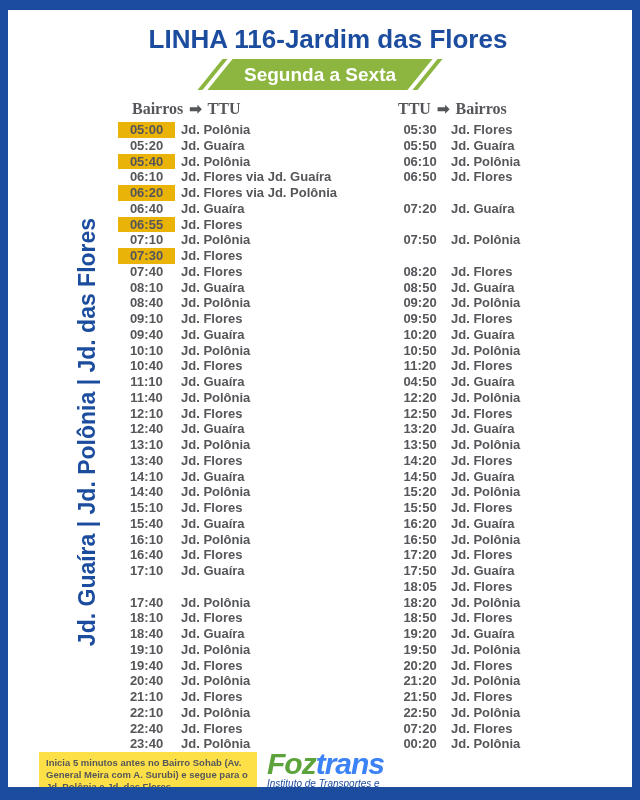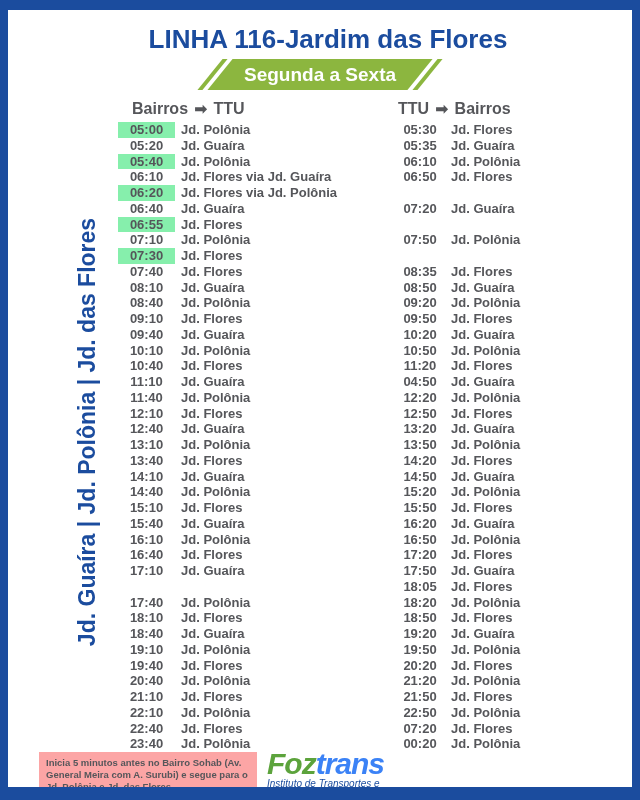--- a/index.html
+++ b/index.html
@@ -25,41 +25,41 @@
     display:block; transform:skewX(39deg); text-align:center;
     line-height:31px; color:#ffffff; font-weight:bold; font-size:19px;
   }
   .route-vertical {
     position:absolute; left:79px; top:422px; white-space:nowrap;
     transform:translate(-50%,-50%) rotate(-90deg);
     font-size:23px; font-weight:bold; color:#1B4C9E;
   }
   .direction-headers {
     position:absolute; top:90px; left:110px; width:516px; height:20px;
-    font-size:16px; font-weight:bold; color:#55565A;
+    font-size:16px; font-weight:bold; color:#55565A;font-family:Liberation Serif, serif;
   }
   .dir-header { position:absolute; top:0; white-space:nowrap; }
   .dir-header.left  { left:14px; }
   .dir-header.right { left:280px; }
   .arrow { font-size:15px; padding:0 2px; }
   #timetable-grid {
     position:absolute; left:110px; top:112px; width:516px;
     display:grid; grid-template-columns:57px 220px 50px 1fr;
     grid-auto-rows:15.75px;
   }
   .cell {
     font-size:13px; font-weight:bold; color:#55565A;
     line-height:15.75px; white-space:nowrap; overflow:visible;
   }
   .cell.time { text-align:center; }
   .cell.dest { padding-left:6px; }
-  .cell.shade { background:#86efac; }
+  .cell.shade { background:#eab308; }
   .footer-note {
     position:absolute; left:31px; top:742px; width:218px; box-sizing:border-box;
-    background:#fca5a5; padding:5px 7px; font-size:9.5px; line-height:12px;
+    background:#fde047; padding:5px 7px; font-size:9.5px; line-height:12px;
     font-weight:bold; color:#55565A;
   }
   .logo { position:absolute; left:259px; top:740px; }
   .logo-text {
     font-style:italic; font-weight:bold; font-size:30px; line-height:28px;
     letter-spacing:-1px; white-space:nowrap;
   }
   .logo-text .foz   { color:#5CA33C; }
   .logo-text .trans { color:#3b82f6; }
   .logo-sub {
@@ -93,21 +93,21 @@
     </div>
   </div>
 
   <div id="timetable-grid">
       <div class="cell time shade">05:00</div>
       <div class="cell dest">Jd. Polônia</div>
       <div class="cell time">05:30</div>
       <div class="cell dest">Jd. Flores</div>
       <div class="cell time">05:20</div>
       <div class="cell dest">Jd. Guaíra</div>
-      <div class="cell time">05:35</div>
+      <div class="cell time">05:50</div>
       <div class="cell dest">Jd. Guaíra</div>
       <div class="cell time shade">05:40</div>
       <div class="cell dest">Jd. Polônia</div>
       <div class="cell time">06:10</div>
       <div class="cell dest">Jd. Polônia</div>
       <div class="cell time">06:10</div>
       <div class="cell dest">Jd. Flores via Jd. Guaíra</div>
       <div class="cell time">06:50</div>
       <div class="cell dest">Jd. Flores</div>
       <div class="cell time shade">06:20</div>
@@ -125,21 +125,21 @@
       <div class="cell time">07:10</div>
       <div class="cell dest">Jd. Polônia</div>
       <div class="cell time">07:50</div>
       <div class="cell dest">Jd. Polônia</div>
       <div class="cell time shade">07:30</div>
       <div class="cell dest">Jd. Flores</div>
       <div class="cell time"></div>
       <div class="cell dest"></div>
       <div class="cell time">07:40</div>
       <div class="cell dest">Jd. Flores</div>
-      <div class="cell time">08:35</div>
+      <div class="cell time">08:20</div>
       <div class="cell dest">Jd. Flores</div>
       <div class="cell time">08:10</div>
       <div class="cell dest">Jd. Guaíra</div>
       <div class="cell time">08:50</div>
       <div class="cell dest">Jd. Guaíra</div>
       <div class="cell time">08:40</div>
       <div class="cell dest">Jd. Polônia</div>
       <div class="cell time">09:20</div>
       <div class="cell dest">Jd. Polônia</div>
       <div class="cell time">09:10</div>

